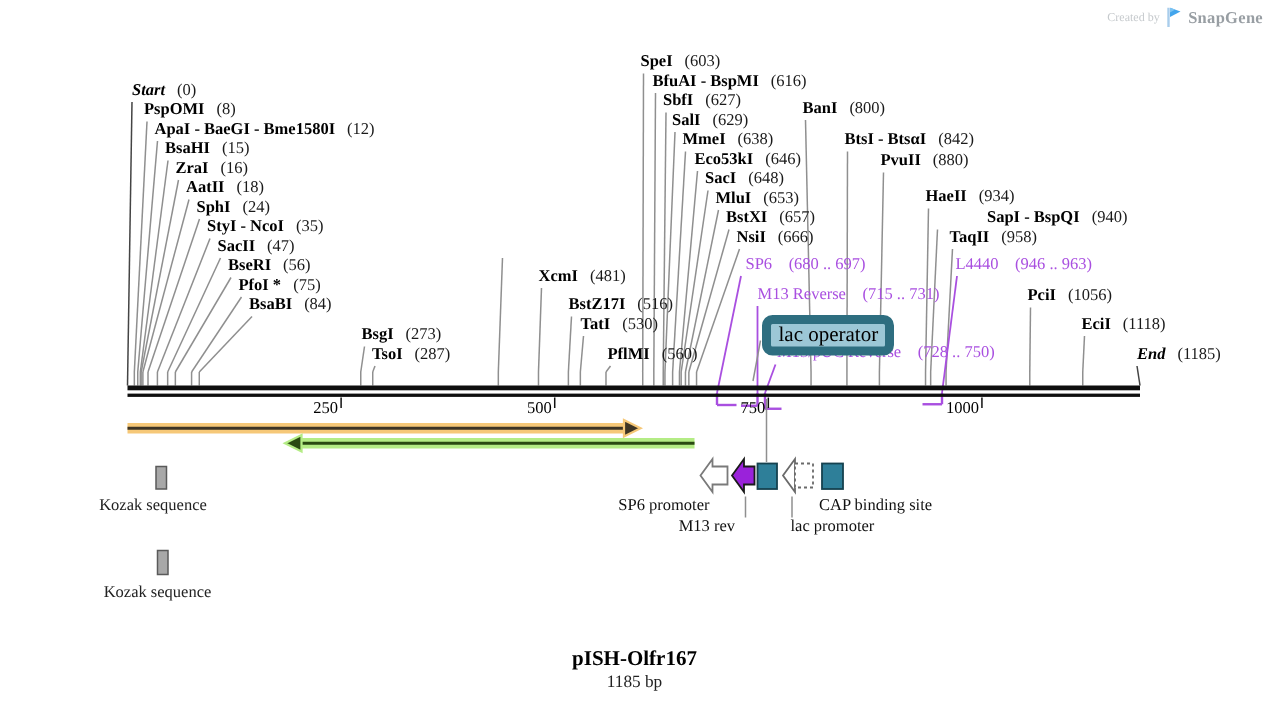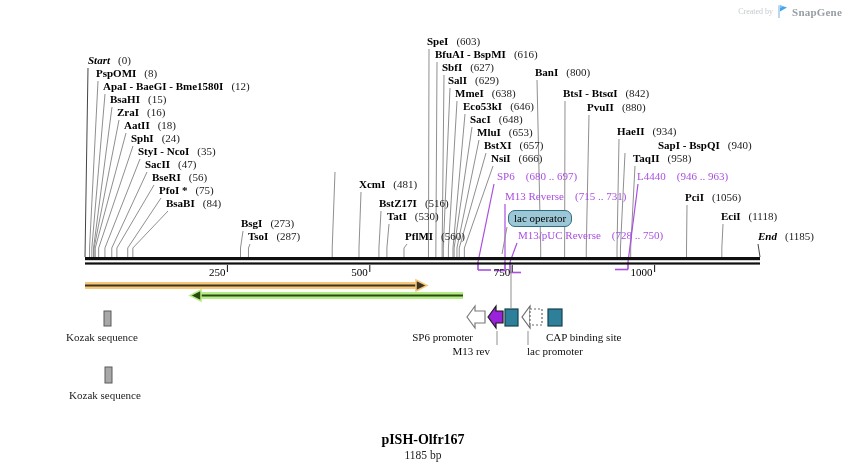--- a/index.html
+++ b/index.html
@@ -6,22 +6,22 @@
   #canvas{position:relative;width:846px;height:469px;background:#ffffff;
           font-family:Liberation Serif, serif;overflow:hidden;}
   #map-svg{position:absolute;left:0;top:0;}
   .enz{position:absolute;white-space:nowrap;font-size:11px;line-height:13px;color:#000;}
   .enz .nm{font-weight:bold;}
   .enz .ps{margin-left:8px;font-weight:normal;color:#1a1a1a;}
   .enz .l2{font-weight:bold;}
   .enz.terminus .nm{font-style:italic;}
   .primer{position:absolute;white-space:nowrap;font-size:11px;line-height:13px;}
   .primer .rng{margin-left:11px;}
-  .lacop{position:absolute;font-size:11px;line-height:15px;padding:0 5px;border-radius:7px;
-         border:1px solid #c2410c;background:#9cc7d6;color:#000;white-space:nowrap;text-align:center;}
+  .lacop{position:absolute;font-size:14px;line-height:15px;padding:0 5px;border-radius:7px;
+         border:6px solid #c2410c;background:#9cc7d6;color:#000;white-space:nowrap;text-align:center;}
   .flabel{position:absolute;font-size:11px;line-height:13px;color:#111;white-space:nowrap;}
   .ruler-num{position:absolute;font-size:11px;line-height:12px;color:#000;width:40px;text-align:right;}
   .kozak-label{position:absolute;font-size:11px;line-height:13px;color:#222;white-space:nowrap;}
   .title-name{position:absolute;left:0;width:100%;text-align:center;top:432px;
               font-size:14px;font-weight:bold;color:#000;}
   .title-len{position:absolute;left:0;width:100%;text-align:center;top:449px;
              font-size:11.5px;color:#222;}
   .logo{position:absolute;top:4px;right:4px;display:flex;align-items:center;gap:4px;}
   .logo .created{font-size:8px;color:#c6cacd;}
   .logo .brand{font-size:11px;color:#989ea3;font-weight:600;letter-spacing:.2px;}

